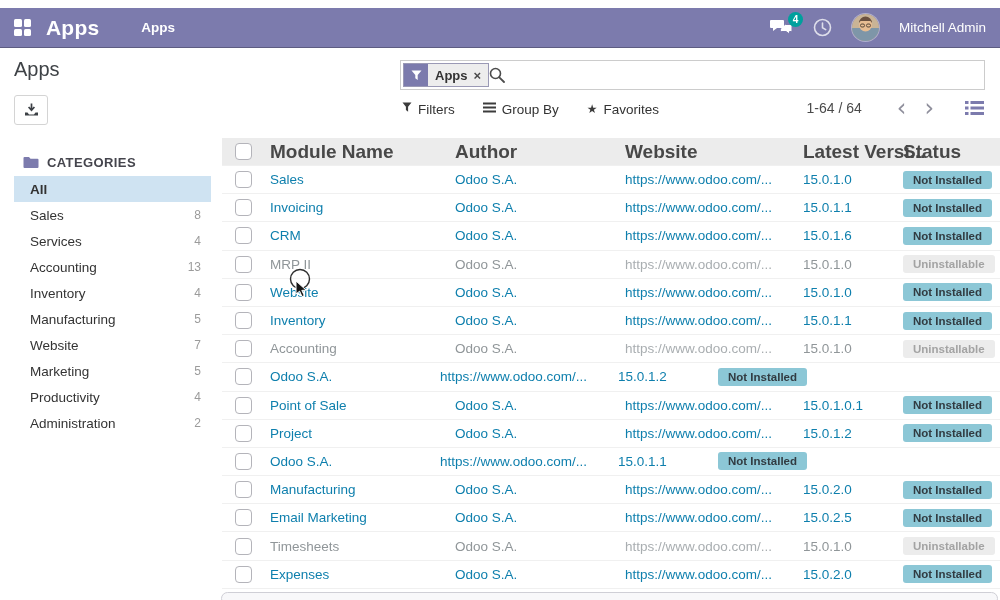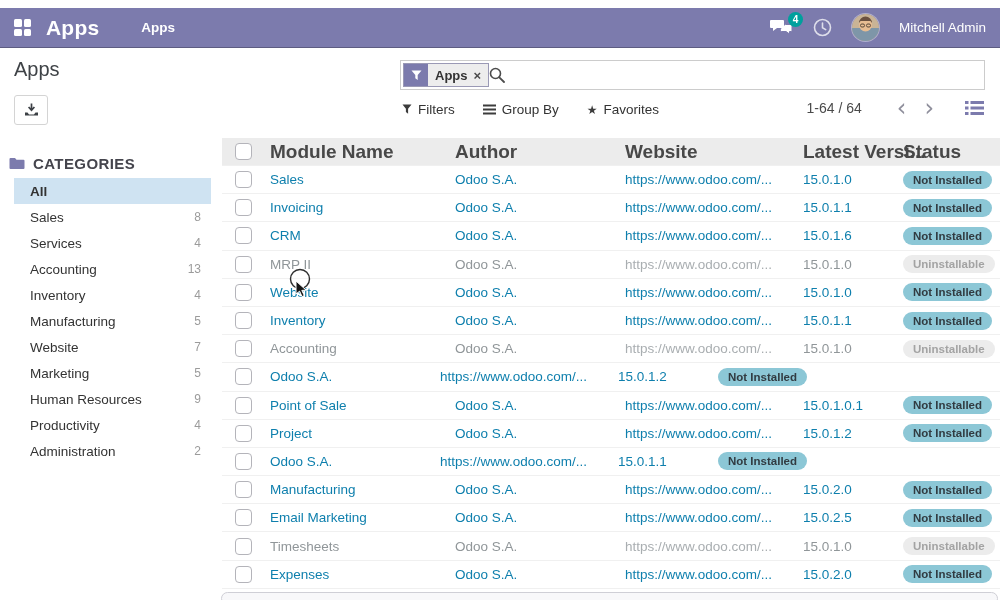--- a/index.html
+++ b/index.html
@@ -39,32 +39,32 @@
               justify-content:center; }
   .facet-lab { background:#ededed; display:flex; align-items:center; gap:6px;
                padding:0 7px; font-size:13px; color:#333; font-weight:bold; }
   .facet-x { font-weight:bold; color:#4a4a4a; font-size:13px; cursor:pointer; }
   .searchbox input { flex:1; border:none; outline:none; font-size:14px; color:#444;
                      padding:0 8px; font-family:"Liberation Sans", sans-serif; background:transparent; }
   .searchbox input::placeholder { color:#a9a9a9; }
   .search-mag { margin-right:9px; cursor:pointer; display:flex; }
   .filter-row { position:absolute; left:402px; top:54px; display:flex; align-items:center;
                 gap:28px; font-size:13.5px; color:#333; }
-  .frow-btn { display:flex; align-items:center; gap:6px; cursor:pointer; }
+  .frow-btn { display:flex; gap:6px; cursor:pointer; }
   .pager-area { position:absolute; right:16px; top:50px; display:flex; align-items:center; }
   .pager-range { font-size:14px; color:#4a4a4a; margin-right:26px; }
   .pg-chev { font-size:24px; color:#8f8f9c; line-height:20px; cursor:pointer; padding:0 9px;
              font-family:"DejaVu Sans", sans-serif; }
   .view-btn { margin-left:22px; cursor:pointer; display:flex; }
 
   
   .bodyrow { display:flex; height:475px; }
   .sidebar { width:211px; padding-top:22px; flex:none; }
-  .cat-header { display:flex; align-items:center; gap:8px; padding-left:9px;
-                font-size:15px; font-weight:bold; color:#45454d; letter-spacing:.4px; }
+  .cat-header { display:flex; align-items:center; gap:8px; padding-left:23px;
+                font-size:13px; font-weight:bold; color:#45454d; letter-spacing:.4px; }
   .cat-list { margin-top:6px; }
   .cat-item { height:26px; display:flex; align-items:center; margin-left:14px;
               padding:0 10px 0 16px; font-size:13.5px; color:#333; cursor:pointer; }
   .cat-item.active { background:var(--active-cat); font-weight:bold; }
   .cat-count { margin-left:auto; color:#9b9b9b; font-size:12px; }
 
   .main { flex:1; padding:5px 0 0 11px; }
   .thead { height:27px; background:#ececec; display:flex; align-items:center;
            font-size:19px; font-weight:bold; color:#484848; }
   .col-check { width:40px; flex:none; display:flex; align-items:center; }
@@ -75,21 +75,21 @@
   .col-web { width:178px; flex:none; padding-left:8px; white-space:nowrap; overflow:hidden; }
   .col-ver { width:100px; flex:none; padding-left:8px; white-space:nowrap; }
   .col-status { flex:1; padding-left:8px; }
   .trow { height:28.2px; display:flex; align-items:center; font-size:13.5px;
           border-top:1px solid #f0f0f0; cursor:pointer; }
   .trow .lnk { color:var(--link); }
   .trow .plain { color:#5a6064; }
   .trow.muted .lnk, .trow.muted .plain { color:#909699; }
   .trow.muted .col-web .lnk { color:#a9aeb1; }
   .badge { display:inline-block; font-size:11.5px; font-weight:bold; padding:3px 10px;
-           border-radius:9px; }
+           border-radius:3px; }
   .badge.ok { background:var(--badge-ok-bg); color:#313b41; }
   .badge.mut { background:var(--badge-mut-bg); color:#a3a3a3; }
 
   
   .hscrollbar { position:absolute; left:221px; right:2px; bottom:3px; height:13px;
                 background:#f8f8fa; border:1px solid #cfcfd6; border-radius:8px; cursor:pointer; }
   .window-edge { position:absolute; left:0; bottom:0; width:100%; height:4px; background:#57585c; }
   .cursor-ov { position:absolute; left:287px; top:260px; pointer-events:none; }
   svg { display:block; }
 </style>
@@ -236,24 +236,20 @@
           </div>
           <div class="cat-item">
             <span>Website</span>
             <span class="cat-count">7</span>
           </div>
           <div class="cat-item">
             <span>Marketing</span>
             <span class="cat-count">5</span>
           </div>
           <div class="cat-item">
-            <span>Human Resources</span>
-            <span class="cat-count">9</span>
-          </div>
-          <div class="cat-item">
             <span>Productivity</span>
             <span class="cat-count">4</span>
           </div>
           <div class="cat-item">
             <span>Administration</span>
             <span class="cat-count">2</span>
           </div>
         </div>
     </div>
 

